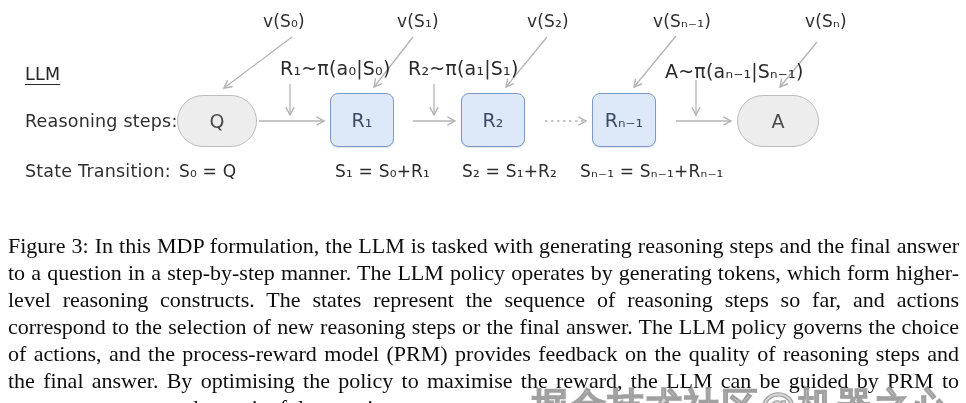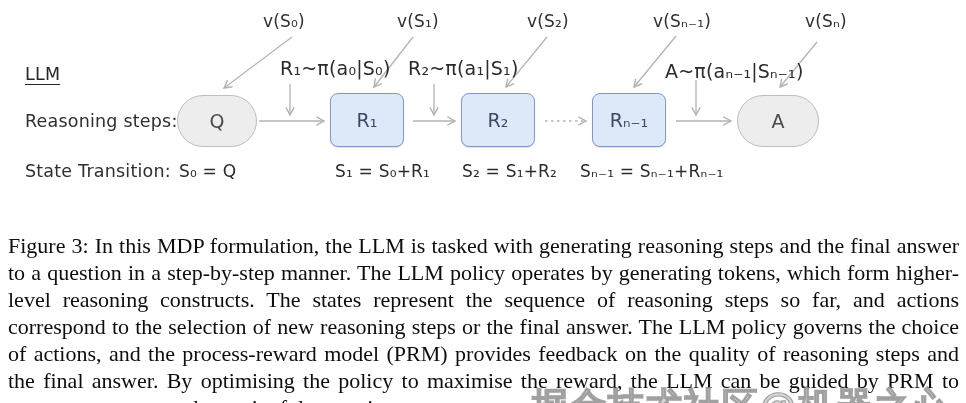--- a/index.html
+++ b/index.html
@@ -54,21 +54,21 @@
   .node {
     position: absolute;
     display: flex;
     align-items: center;
     justify-content: center;
     font-size: 19px;
     box-sizing: border-box;
   }
   .node-rect {
     top: 93px;
-    width: 74px; height: 54px;
+    width: 64px; height: 54px;
     background: #dde8f8;
     border: 1.6px solid #7d99ca;
     border-radius: 8px;
     color: #3c4a66;
     box-shadow: 0 1px 1px rgba(120,140,180,0.25);
   }
   .node-stadium {
     top: 95px;
     width: 82px; height: 52px;
     background: #ededed;

